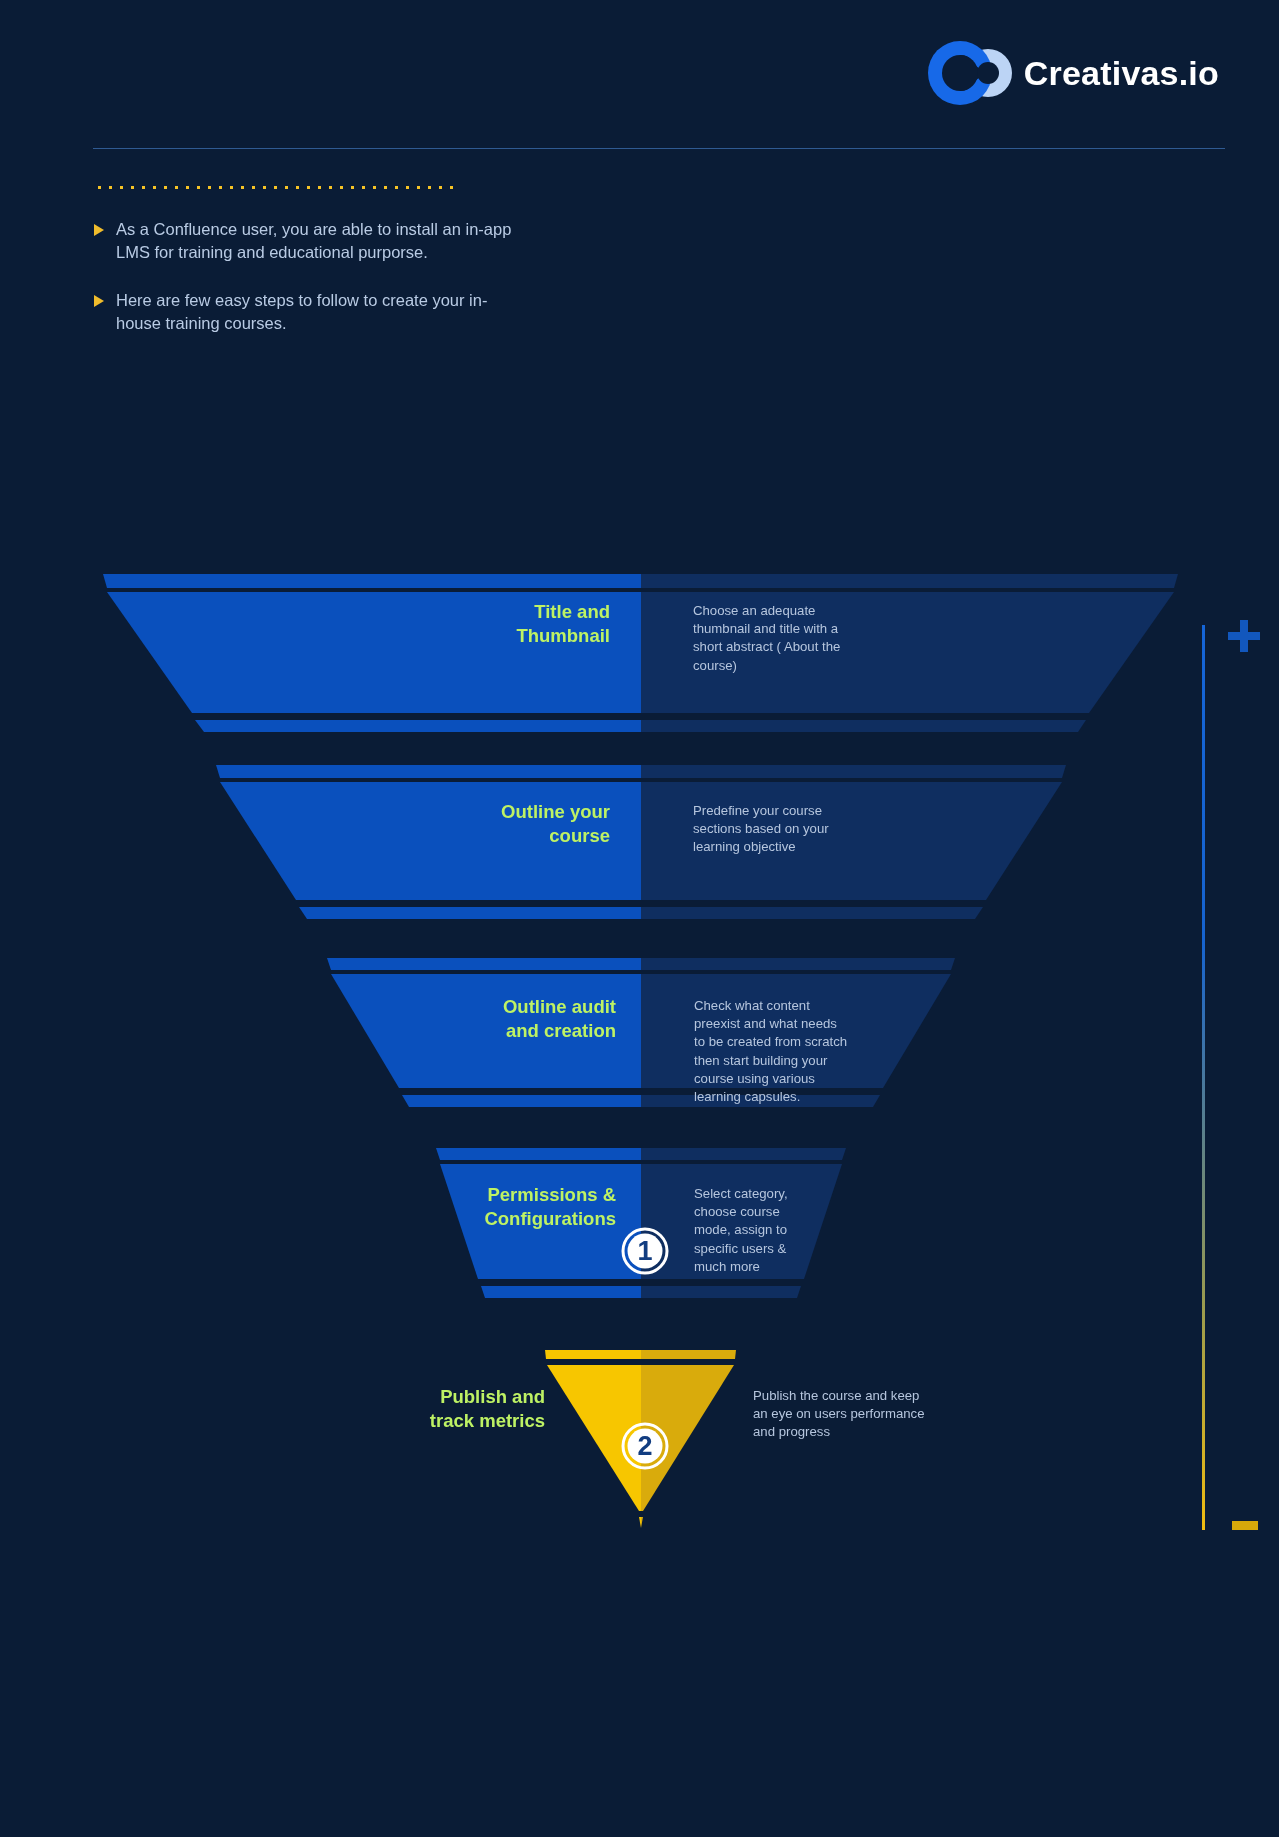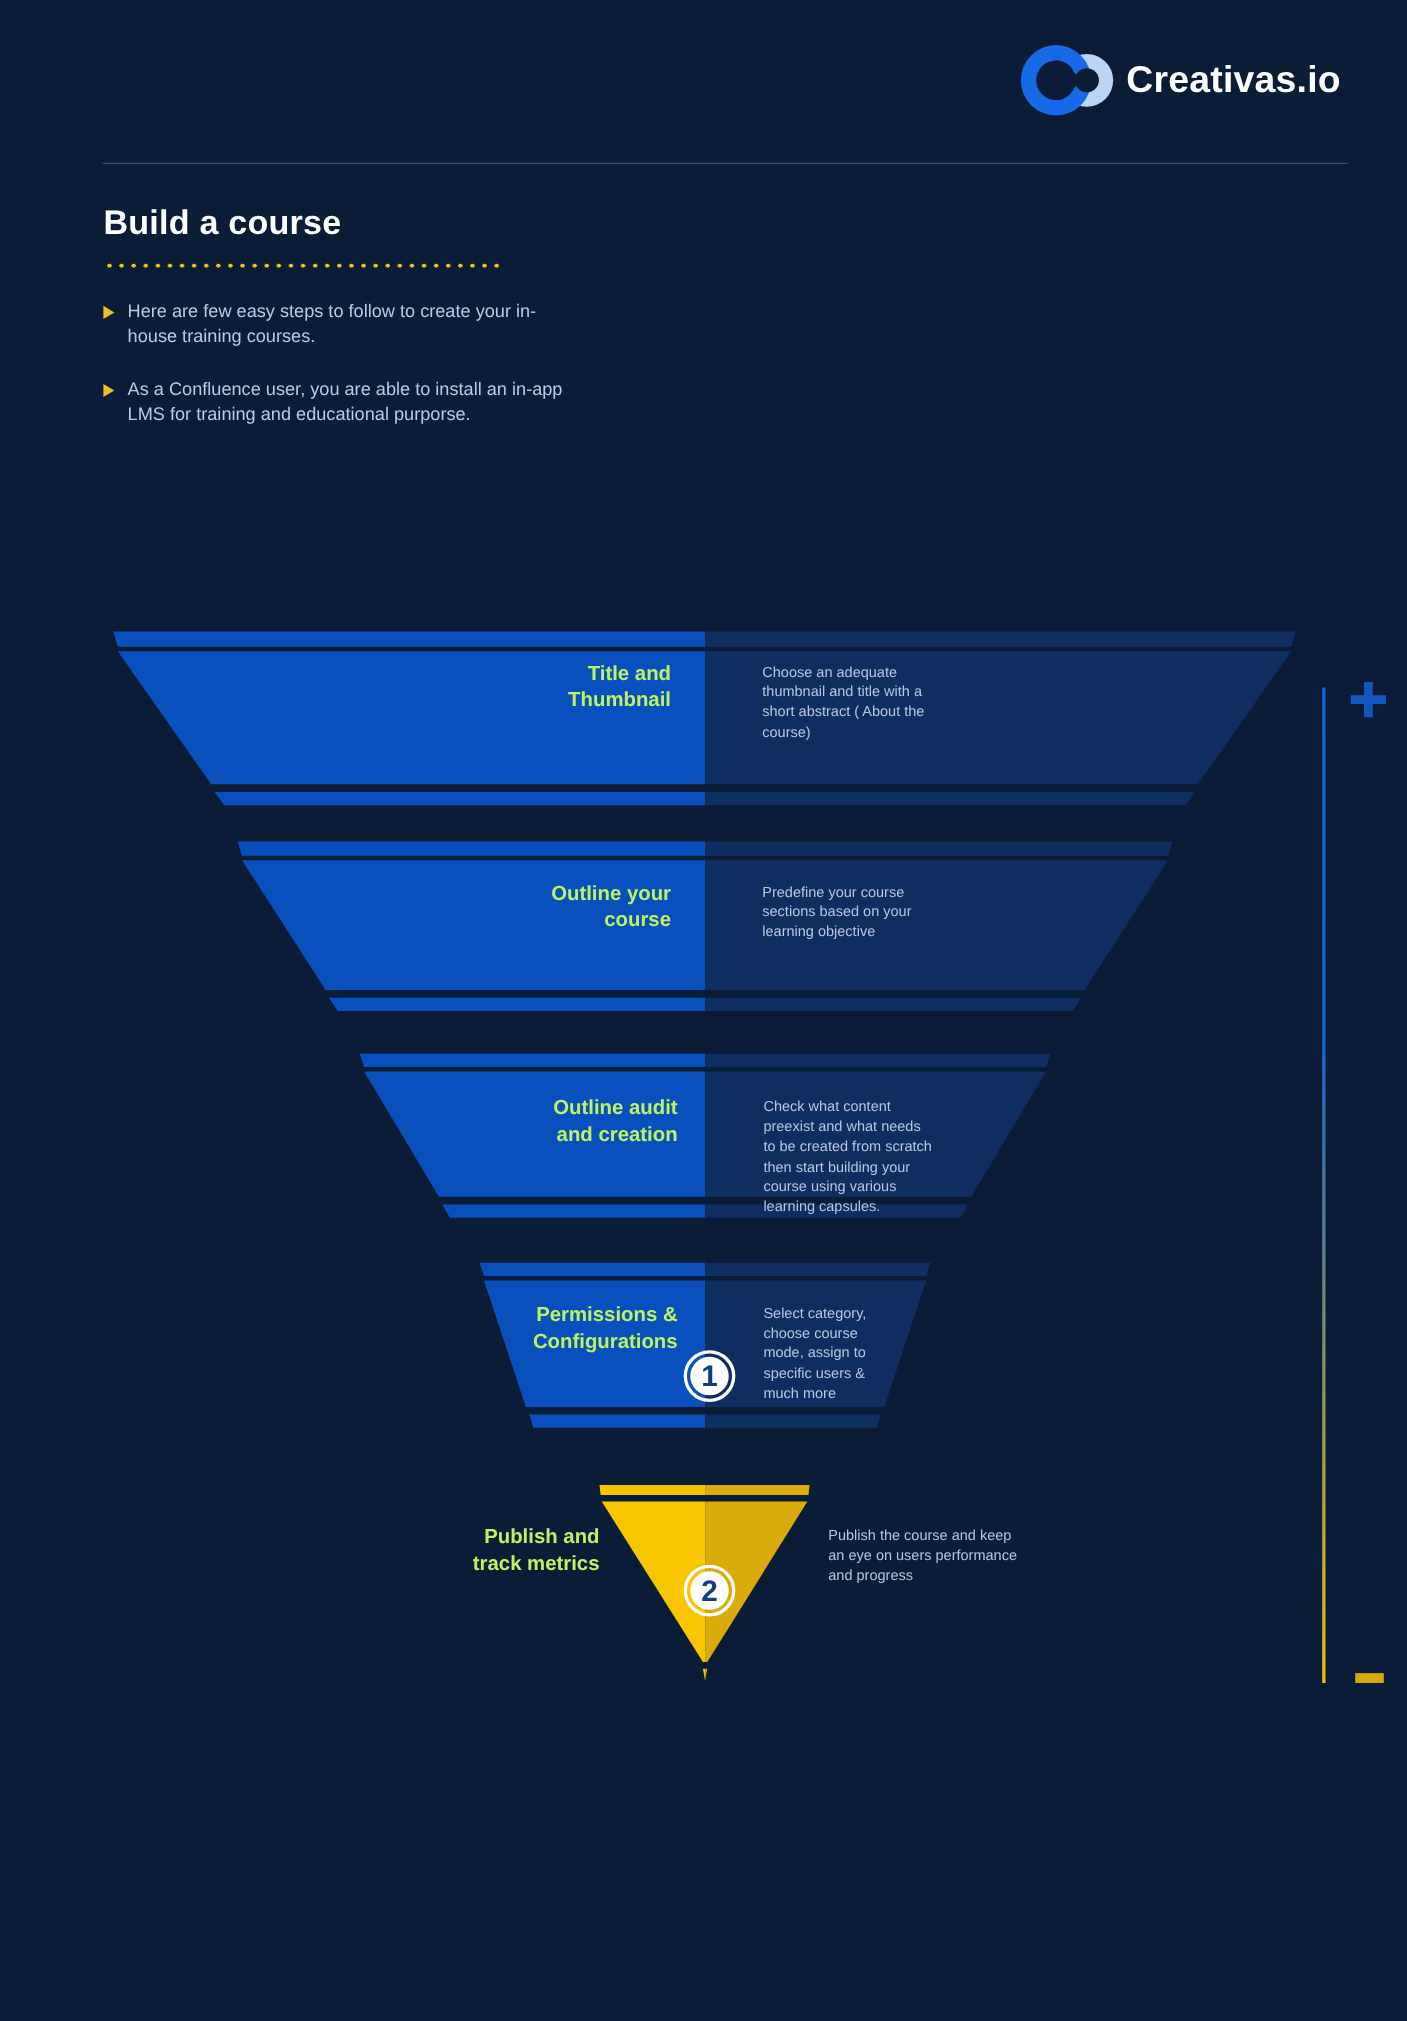--- a/index.html
+++ b/index.html
@@ -155,31 +155,30 @@
     <path d="M34 15 a18 18 0 1 0 0 36 a18 18 0 1 0 0 -36 Z" fill="#0a1c36"></path>
     <path d="M34 15 C48 15 46 28 58 30 C66 31 66 35 58 36 C46 38 48 51 34 51 Z" fill="#0a1c36"></path>
     <circle cx="62" cy="33" r="11" fill="#0a1c36"></circle>
   </svg>
   <div class="logo-text">Creativas.io</div>
 </div>
 
 <div class="header-rule"></div>
 
 <div class="intro">
-  <h1 class="page-title">Build a course</h1>
   <div class="dotted-rule"></div>
+
+  <div class="bullet-row">
+    <span class="bullet-tri"></span>
+    <span class="bullet-text">As a Confluence user, you are able to install an in-app LMS for training and educational purporse.</span>
+  </div>
 
   <div class="bullet-row">
     <span class="bullet-tri"></span>
     <span class="bullet-text">Here are few easy steps to follow to create your in-house training courses.</span>
-  </div>
-
-  <div class="bullet-row">
-    <span class="bullet-tri"></span>
-    <span class="bullet-text">As a Confluence user, you are able to install an in-app LMS for training and educational purporse.</span>
   </div>
 </div>
 
 <svg id="funnel-svg" viewBox="0 0 1279 990" preserveAspectRatio="none">
 
   <g>
     <polygon points="103,14 641,14 641,28 107,28" fill="#0a50bd"></polygon>
     <polygon points="641,14 1178,14 1174,28 641,28" fill="#0f2e60"></polygon>
     <polygon points="107,32 641,32 641,153 192,153" fill="#0a50bd"></polygon>
     <polygon points="641,32 1174,32 1089,153 641,153" fill="#0f2e60"></polygon>

